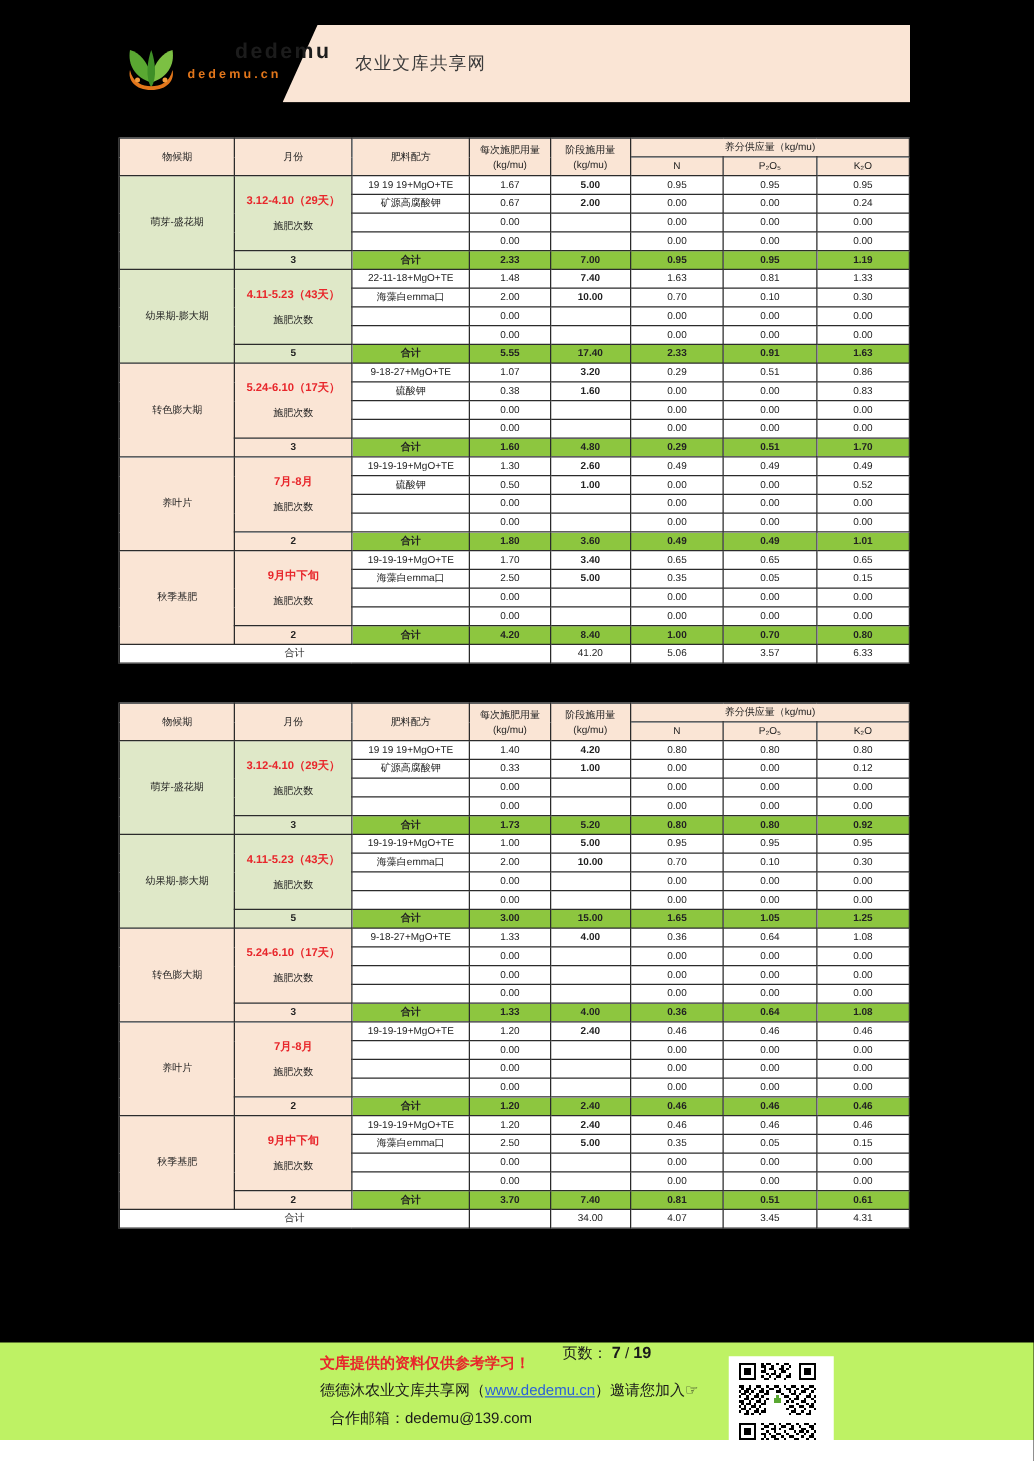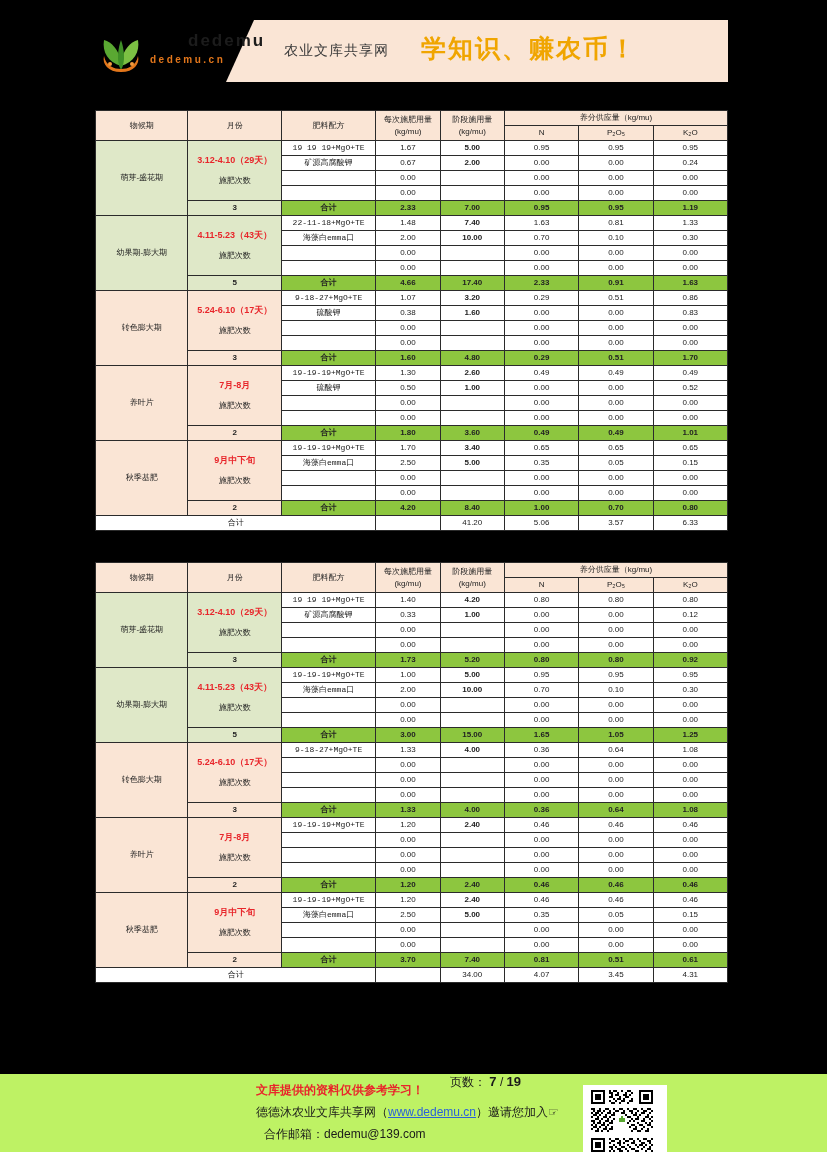--- a/index.html
+++ b/index.html
@@ -143,21 +143,20 @@
   }
   .times-label { font-size: 8px; color: #222; }
   .times-num { font-weight: bold; font-size: 8.5px; }
 
   .formula-cell {
     text-align: left;
     font-weight: bold;
     font-size: 8px;
     padding-left: 5px;
     background: #ffffff;
-    font-family: Liberation Mono, monospace;
   }
 
   .num { text-align: center; }
   .num.bold { font-weight: bold; }
 
   tr.subtotal td {
     background: #8dc63f;
     font-weight: bold;
   }
   tr.subtotal td.sum-label { font-weight: bold; }
@@ -244,21 +243,20 @@
       <path d="M23 44 C18 36 20 22 23 14 C26 22 28 36 23 44 Z" fill="#3f8f27"></path>
       <path d="M23 46 C10 46 4 38 6 30 C8 40 16 43 23 43 C30 43 38 40 40 30 C42 38 36 46 23 46 Z" fill="#e2761b"></path>
       <circle cx="12" cy="38" r="2" fill="#f29b3d"></circle>
       <circle cx="34" cy="38" r="2" fill="#f29b3d"></circle>
     </svg>
     <div class="logo-word">dedemu</div>
     <div class="logo-sub">dedemu.cn</div>
   </div>
 
   <div class="header-sitename">农业文库共享网</div>
-  <div class="header-slogan">学知识、赚农币！</div>
 </div>
 
 <div class="sheet" id="sheet-1">
   <table class="fert">
     <colgroup>
       <col class="col-a">
         <col class="col-b">
         <col class="col-c">
         <col class="col-d">
       <col class="col-e">
@@ -369,21 +367,21 @@
           <td class="formula-cell blank-cell"></td>
           <td class="num">0.00</td>
           <td class="num"></td>
           <td class="num">0.00</td>
           <td class="num">0.00</td>
           <td class="num">0.00</td>
         </tr>
         <tr class="subtotal">
           <td class="times-num shade-green" style="background: rgb(223, 232, 200);">5</td>
           <td class="sum-label">合计</td>
-          <td class="num">4.66</td>
+          <td class="num">5.55</td>
           <td class="num">17.40</td>
           <td class="num">2.33</td>
           <td class="num">0.91</td>
           <td class="num">1.63</td>
         </tr>
         <tr>
           <td rowspan="5" class="phase-cell shade-peach">转色膨大期</td>
           <td rowspan="4" class="shade-peach">
             <div class="month-txt">5.24-6.10（17天）</div>
             <div style="height:9px"></div>

